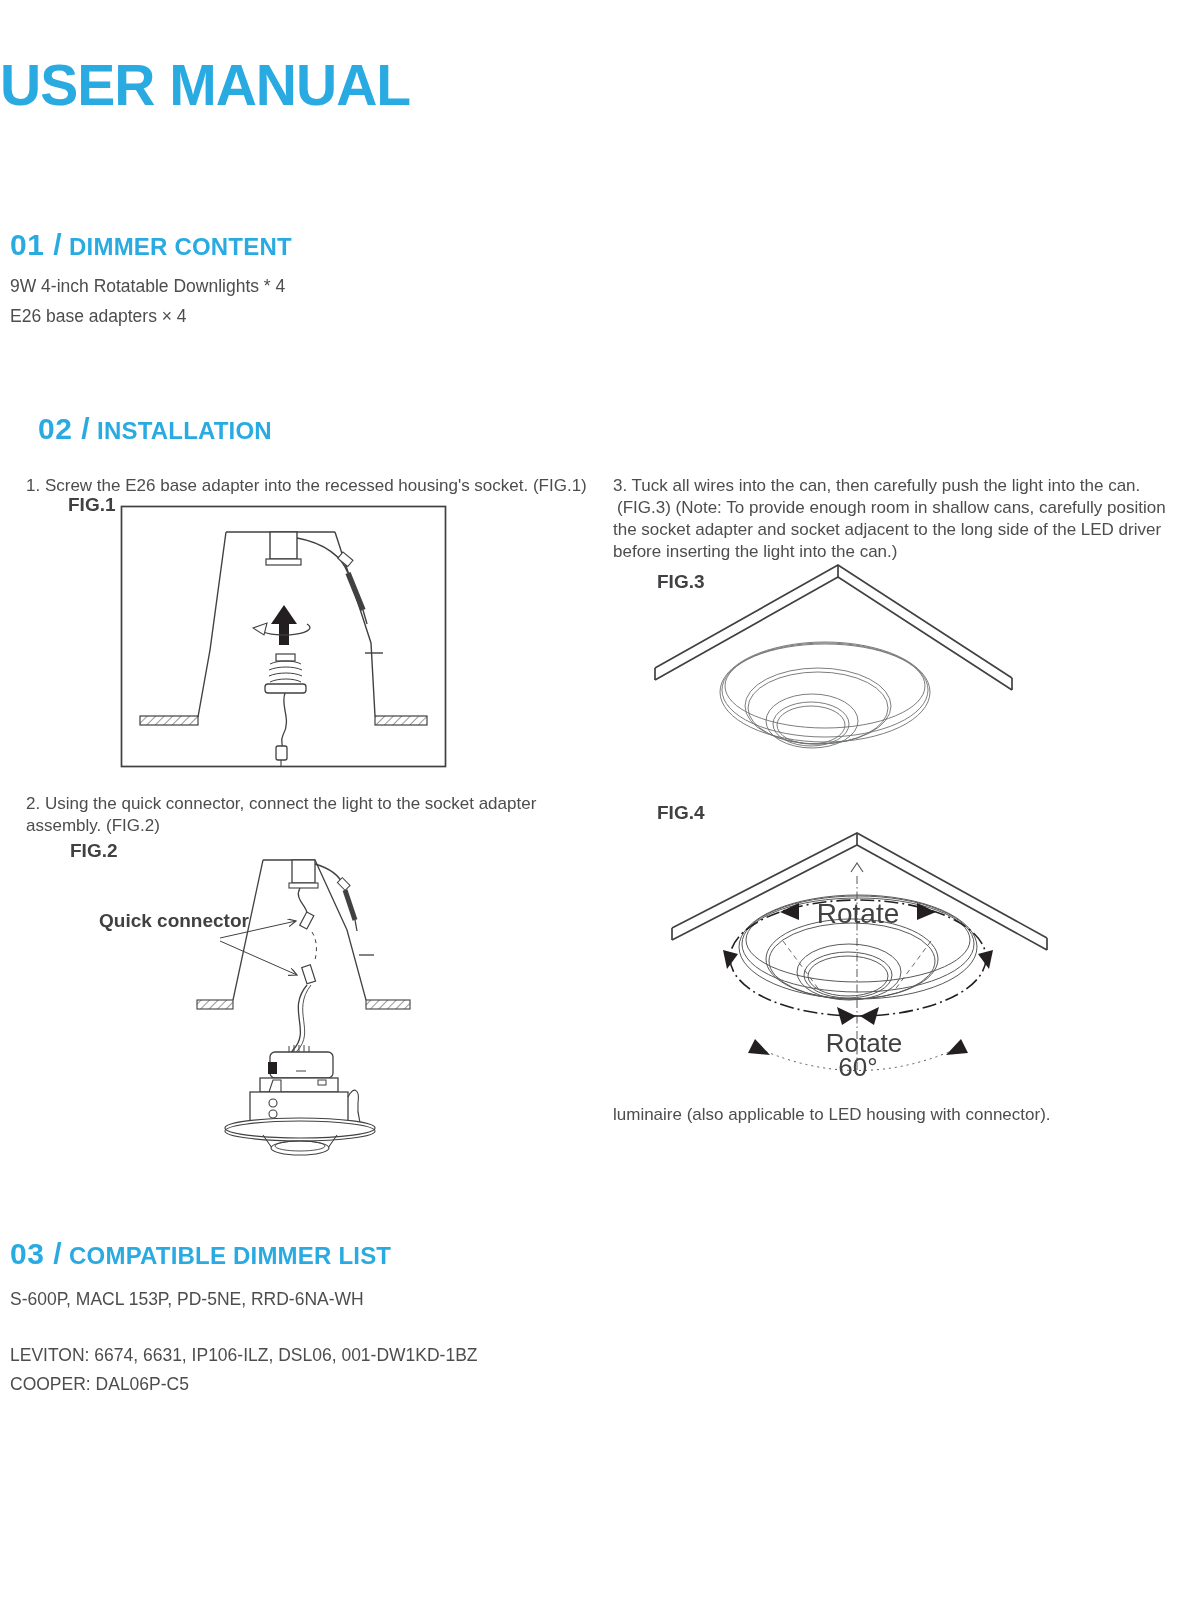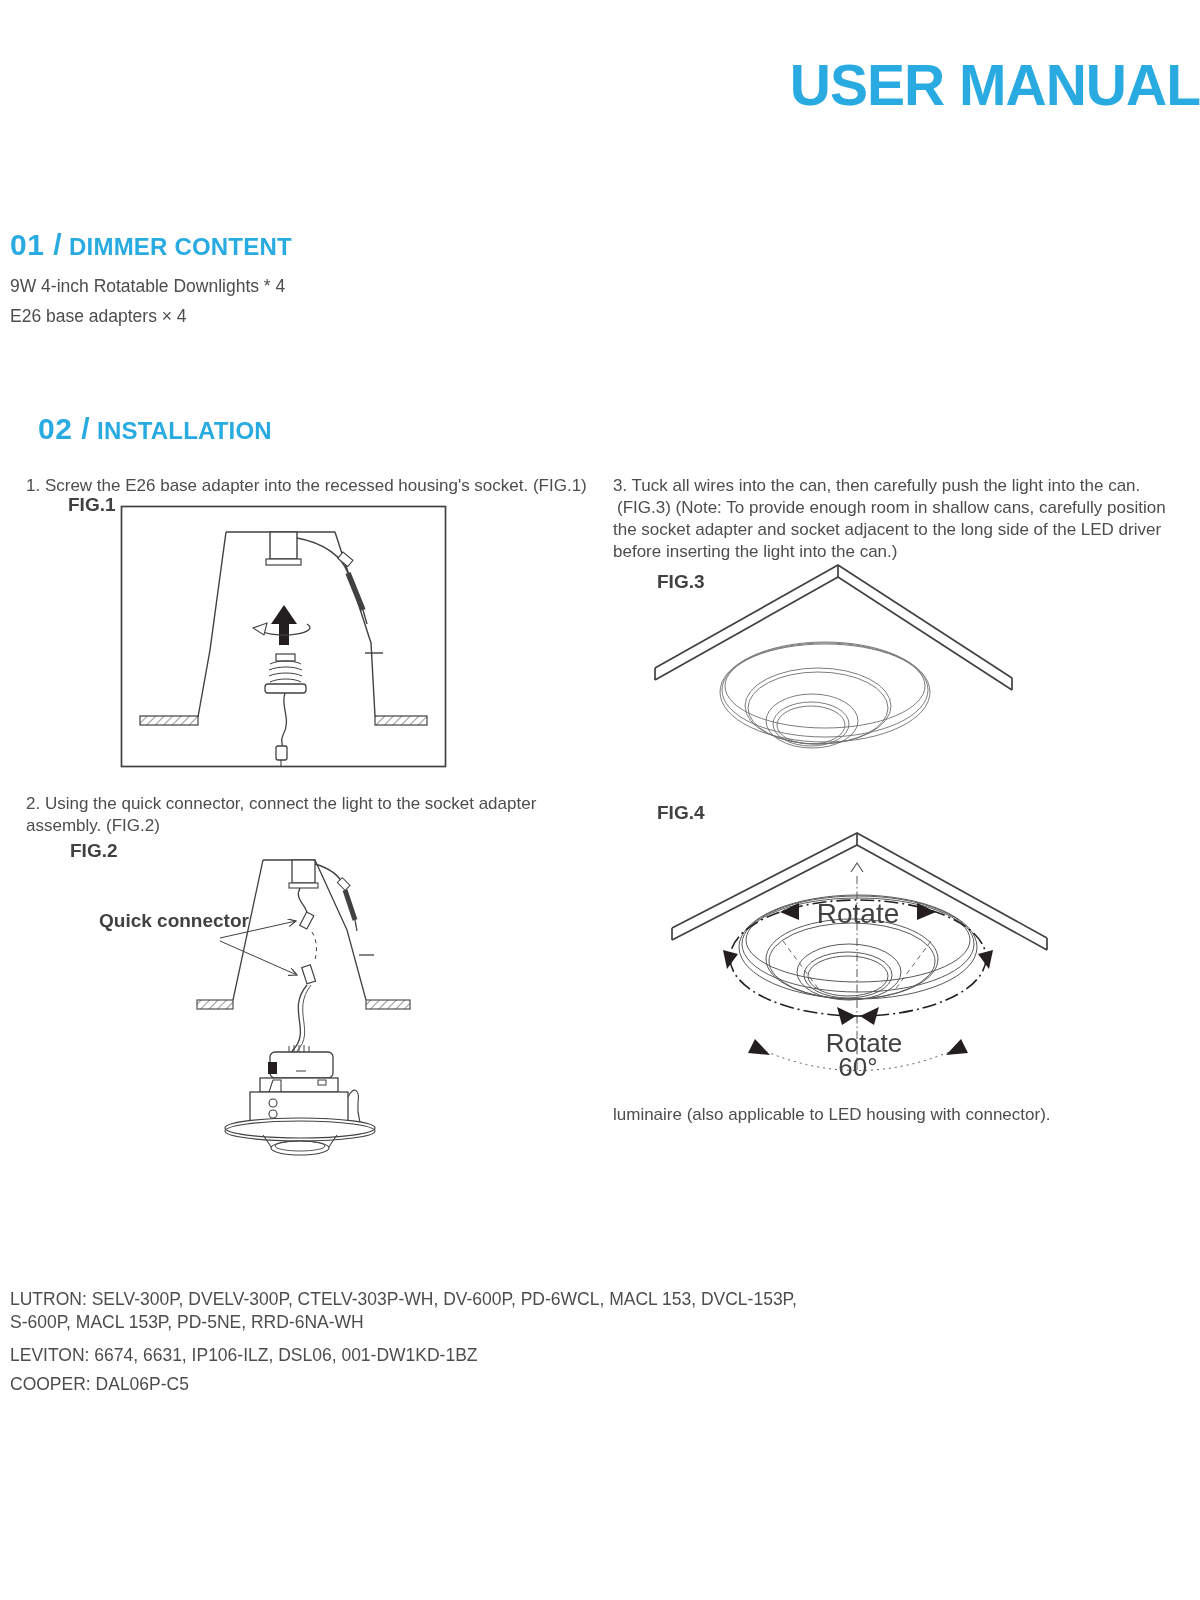--- a/index.html
+++ b/index.html
@@ -3,21 +3,21 @@
 <meta charset="utf-8">
 <style>
   html,body { margin:0; padding:0; background:#ffffff; }
   .page {
     position:relative; width:1200px; height:1600px; background:#ffffff;
     font-family:"Liberation Sans", sans-serif; color:#4d4d4f; overflow:hidden;
   }
   .abs { position:absolute; }
   .title {
     position:absolute; top:52px; left:0; width:100%; margin:0;
-    text-align:right; font-size:57px; font-weight:700; color:#29abe2;
+    text-align:left; font-size:57px; font-weight:700; color:#29abe2;
     letter-spacing:-1px;
   }
   .sec-num  { font-size:30px; font-weight:700; color:#29abe2; letter-spacing:0.5px; }
   .sec-title{ font-size:24px; font-weight:700; color:#29abe2; margin-left:7px; letter-spacing:0.2px; }
   .body-text { font-size:17.5px; line-height:30px; color:#4d4d4f; margin:0; }
   .step { font-size:17px; line-height:22px; color:#4d4d4f; margin:16px; }
   .step div { white-space:nowrap; }
   .fig-label { font-size:19px; font-weight:700; color:#414042; }
   .callout   { font-size:19px; font-weight:700; color:#414042;margin-left:31px; }
   .dim-line  { font-size:17.5px; line-height:23px; color:#4d4d4f; margin:0; white-space:nowrap; }
@@ -247,20 +247,22 @@
       <polygon points="341,233 326,249 348,247" fill="#231f20"></polygon>
     </g>
     <text x="244" y="246" text-anchor="middle" font-size="26" fill="#414042">Rotate</text>
     <text x="238" y="270" text-anchor="middle" font-size="26" fill="#414042">60°</text>
   </svg>
 
   <div class="step abs" style="top:1088px; left:597px;">
     <div>luminaire (also applicable to LED housing with connector).</div>
   </div>
 
+  <div class="abs" style="top:1237px; left:10px;">
+    <span class="sec-num">03 /</span><span class="sec-title">COMPATIBLE DIMMER LIST</span>
+  </div>
   <div class="abs" style="top:1288px; left:10px;">
-    <p class="dim-line">LUTRON: SELV-300P, DVELV-300P, CTELV-303P-WH, DV-600P, PD-6WCL, MACL 153, DVCL-153P,</p>
     <p class="dim-line">S-600P, MACL 153P, PD-5NE, RRD-6NA-WH</p>
   </div>
   <p class="dim-line abs" style="top:1344px; left:10px;">LEVITON: 6674, 6631, IP106-ILZ, DSL06, 001-DW1KD-1BZ</p>
   <p class="dim-line abs" style="top:1373px; left:10px;">COOPER: DAL06P-C5</p>
 
 </div>
 
 </body></html>

